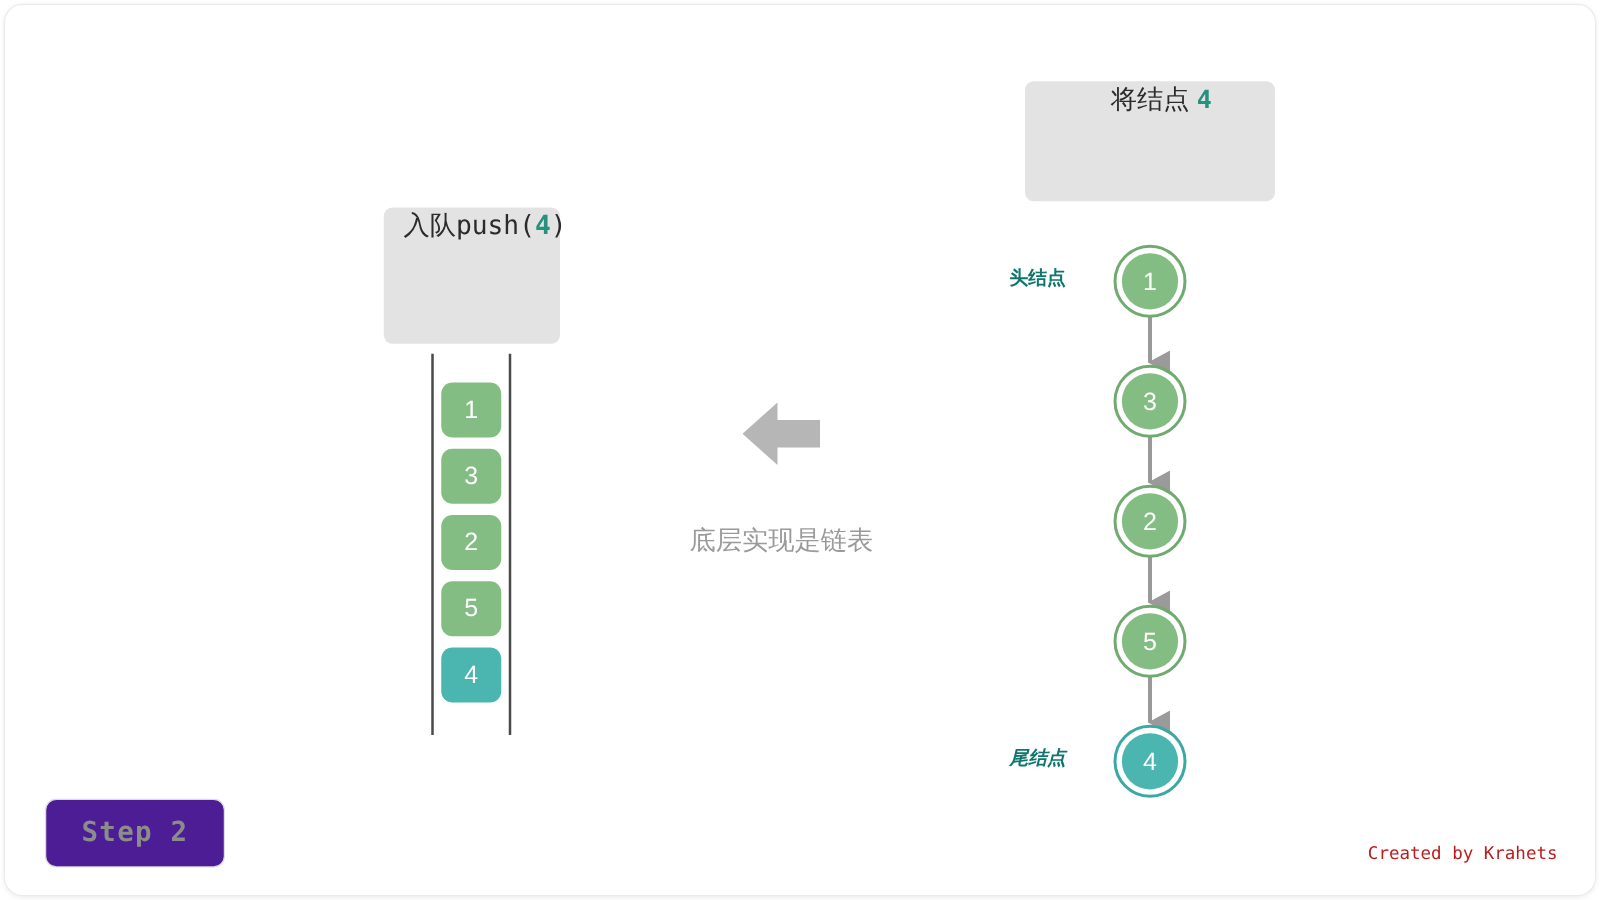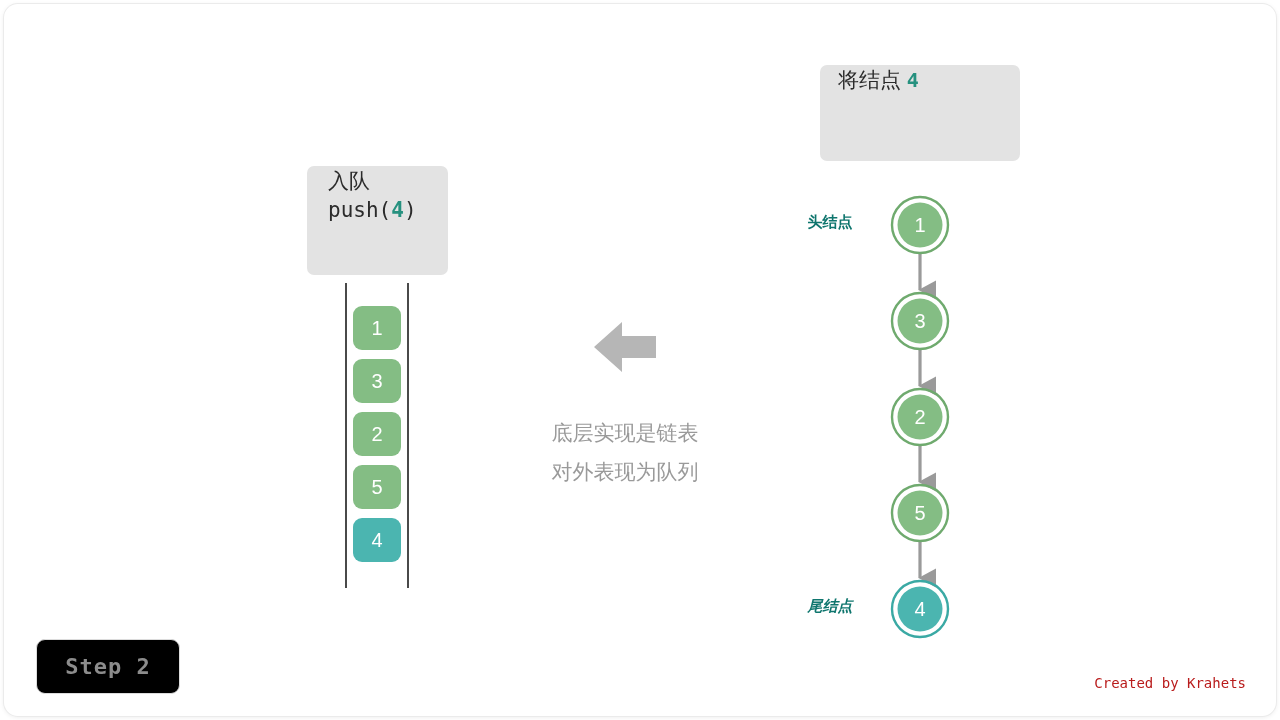--- a/index.html
+++ b/index.html
@@ -31,21 +31,21 @@
   }
 
   
   .callout {
     position: absolute;
     background: #e3e3e3;
     border-radius: 7px;
     color: #2b2b2b;
     box-sizing: border-box;
     display: flex;
-    flex-direction: column;
+    justify-content: center;
   }
   .callout .line {
     white-space: pre;
     line-height: 1.42;
   }
   .cn { font-family: "Liberation Sans", "DejaVu Sans", sans-serif; font-size: 21px; }
   .mono { font-family: "DejaVu Sans Mono", "Liberation Mono", monospace; font-size: 21px; }
   .accent { color: #26917f; font-weight: bold; }
 
   #callout-push {
@@ -130,21 +130,21 @@
 
   
   #step-badge {
     position: absolute;
     left: 36px;
     top: 639px;
     width: 144px;
     height: 55px;
     border: 1px solid #dcdcdc;
     border-radius: 9px;
-    background: #000000;
+    background: #4c1d95;
     display: flex;
     align-items: center;
     justify-content: center;
     color: #8c8c8c;
     font-family: "DejaVu Sans Mono", "Liberation Mono", monospace;
     font-size: 22px;
     font-weight: bold;
     letter-spacing: 1px;
     box-sizing: border-box;
   }
@@ -196,21 +196,20 @@
   </div>
 
   <div id="center-arrow">
     <svg width="62" height="58" viewBox="0 0 62 58">
       <polygon points="0,29 28,4 28,18 62,18 62,40 28,40 28,54" fill="#b6b6b6"></polygon>
     </svg>
   </div>
 
   <div id="center-caption">
     <div>底层实现是链表</div>
-    <div>对外表现为队列</div>
   </div>
 
   <div id="linklist">
     <svg id="ll-svg" width="230" height="470" viewBox="0 0 230 470">
         <defs>
           <marker id="ahead" markerWidth="6" markerHeight="6" refX="3" refY="5" orient="auto">
             <path d="M0,0 L6,0 L3,5.5 Z" fill="#9a9a9a"></path>
           </marker>
         </defs>
         <line x1="150" y1="73" x2="150" y2="110" stroke="#9a9a9a" stroke-width="3.2" marker-end="url(#ahead)"></line>

